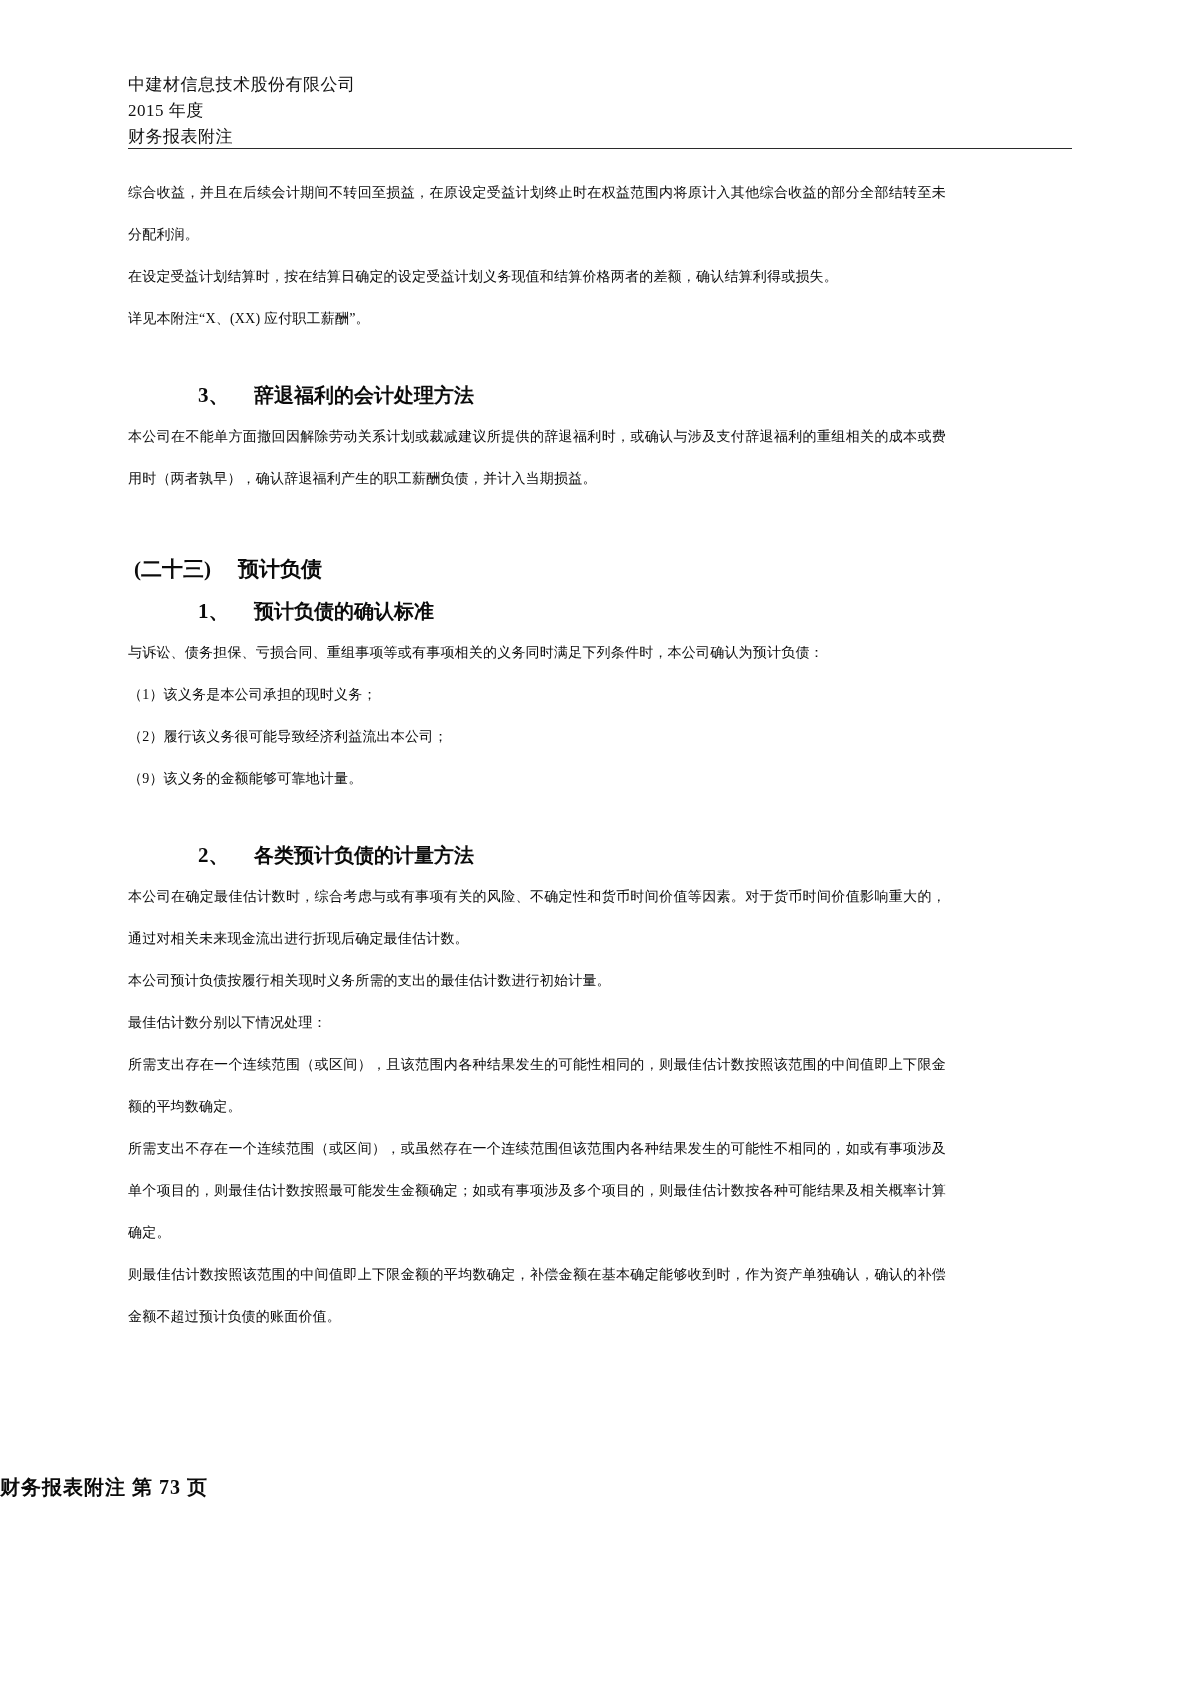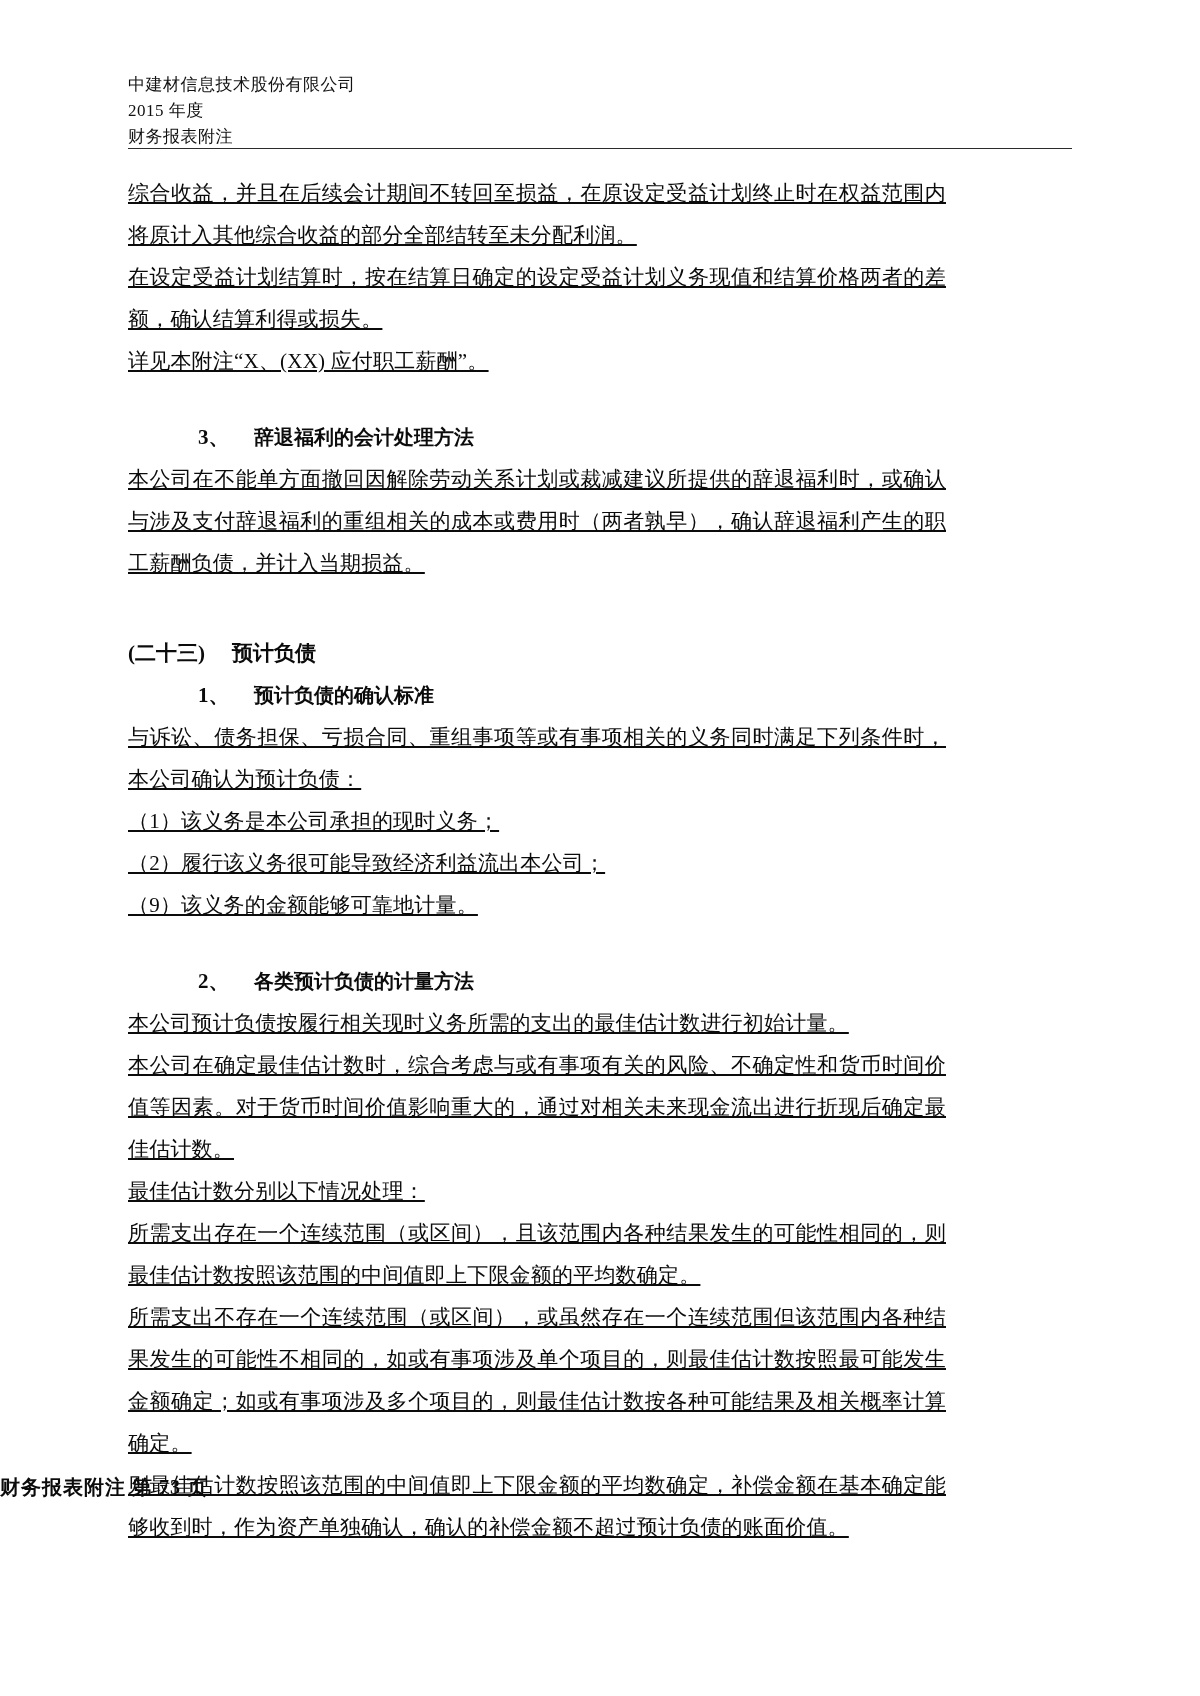--- a/index.html
+++ b/index.html
@@ -42,26 +42,25 @@
     background: #2b2b2b;
   }
   .content {
     position: absolute;
     left: 128px;
     top: 172px;
     width: 944px;
   }
   p.para {
     margin: 0;
-    font-size: 21px;
+    font-size: 14px;
     line-height: 42px;
     text-align: justify;
     text-justify: inter-ideograph;
     letter-spacing: 0.2px;
-    text-decoration: underline;
   }
   .indent-body {
     margin-left: 126px;
     width: 818px;
   }
   .block-gap-md { height: 34px; }
   .block-gap-lg { height: 48px; }
 
   .numbered {
     position: relative;
@@ -77,21 +76,21 @@
     font-weight: bold;
   }
   .numbered .heading {
     margin-left: 56px;
     font-size: 20px;
     line-height: 42px;
     font-weight: bold;
   }
   .sec-title {
     position: relative;
-    margin-left: 0;
+    margin-left: 6px;
     width: 944px;
     font-size: 21px;
     line-height: 42px;
     font-weight: bold;
   }
   .sec-title .sec-num {
     display: inline-block;
     width: 104px;
   }
   .footer {
@@ -145,22 +144,22 @@
     <p class="para indent-body">（1）该义务是本公司承担的现时义务；</p>
     <p class="para indent-body">（2）履行该义务很可能导致经济利益流出本公司；</p>
     <p class="para indent-body">（9）该义务的金额能够可靠地计量。</p>
 
     <div class="block-gap-md"></div>
 
     <div class="numbered">
       <span class="num">2、</span>
       <div class="heading">各类预计负债的计量方法</div>
     </div>
+    <p class="para indent-body">本公司在确定最佳估计数时，综合考虑与或有事项有关的风险、不确定性和货币时间价值等因素。对于货币时间价值影响重大的，通过对相关未来现金流出进行折现后确定最佳估计数。</p>
     <p class="para indent-body">本公司预计负债按履行相关现时义务所需的支出的最佳估计数进行初始计量。</p>
-    <p class="para indent-body">本公司在确定最佳估计数时，综合考虑与或有事项有关的风险、不确定性和货币时间价值等因素。对于货币时间价值影响重大的，通过对相关未来现金流出进行折现后确定最佳估计数。</p>
     <p class="para indent-body">最佳估计数分别以下情况处理：</p>
     <p class="para indent-body">所需支出存在一个连续范围（或区间），且该范围内各种结果发生的可能性相同的，则最佳估计数按照该范围的中间值即上下限金额的平均数确定。</p>
     <p class="para indent-body">所需支出不存在一个连续范围（或区间），或虽然存在一个连续范围但该范围内各种结果发生的可能性不相同的，如或有事项涉及单个项目的，则最佳估计数按照最可能发生金额确定；如或有事项涉及多个项目的，则最佳估计数按各种可能结果及相关概率计算确定。</p>
     <p class="para indent-body">则最佳估计数按照该范围的中间值即上下限金额的平均数确定，补偿金额在基本确定能够收到时，作为资产单独确认，确认的补偿金额不超过预计负债的账面价值。</p>
 
   </div>
 
   <div class="footer">财务报表附注  第 73 页</div>
 
 </div>

